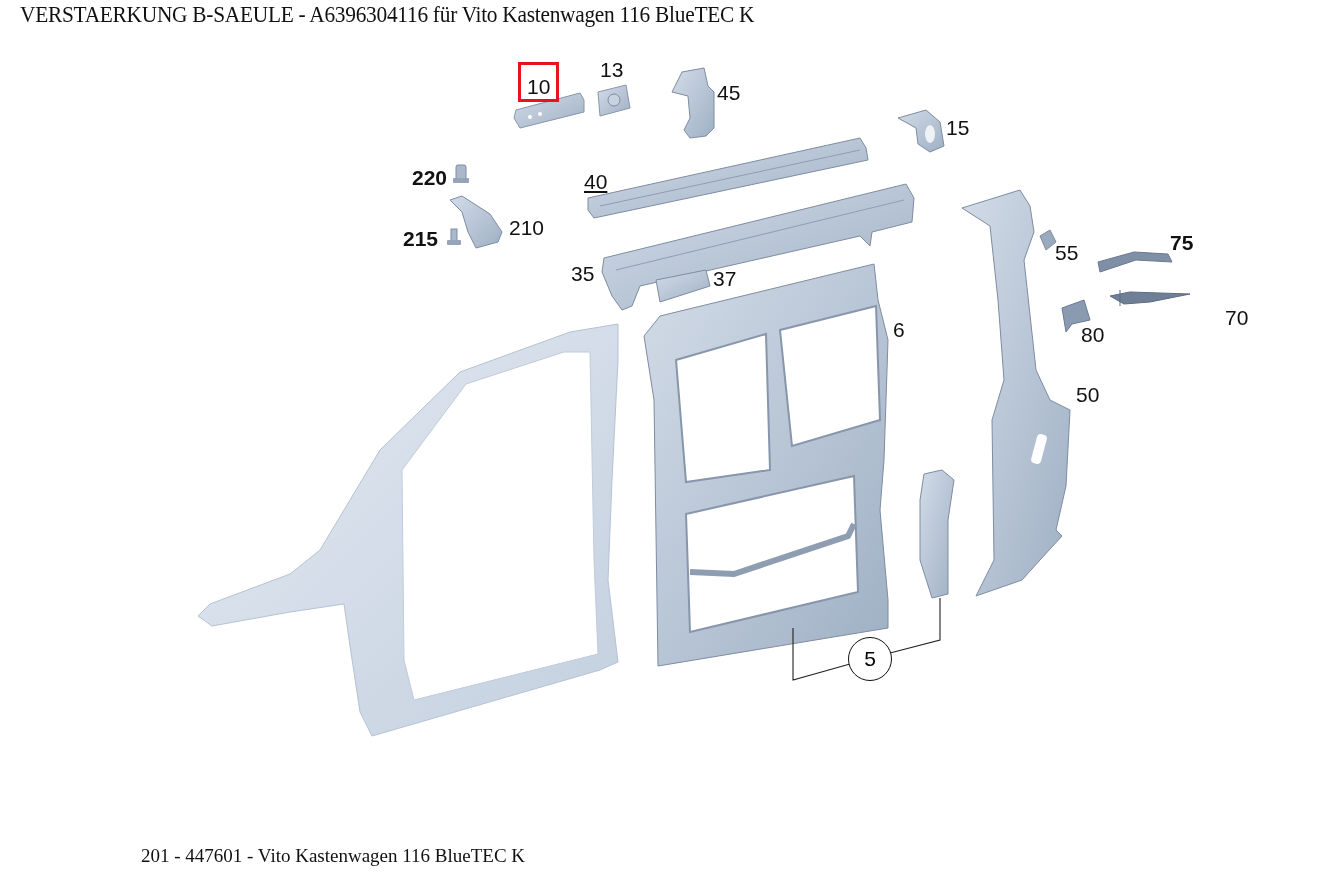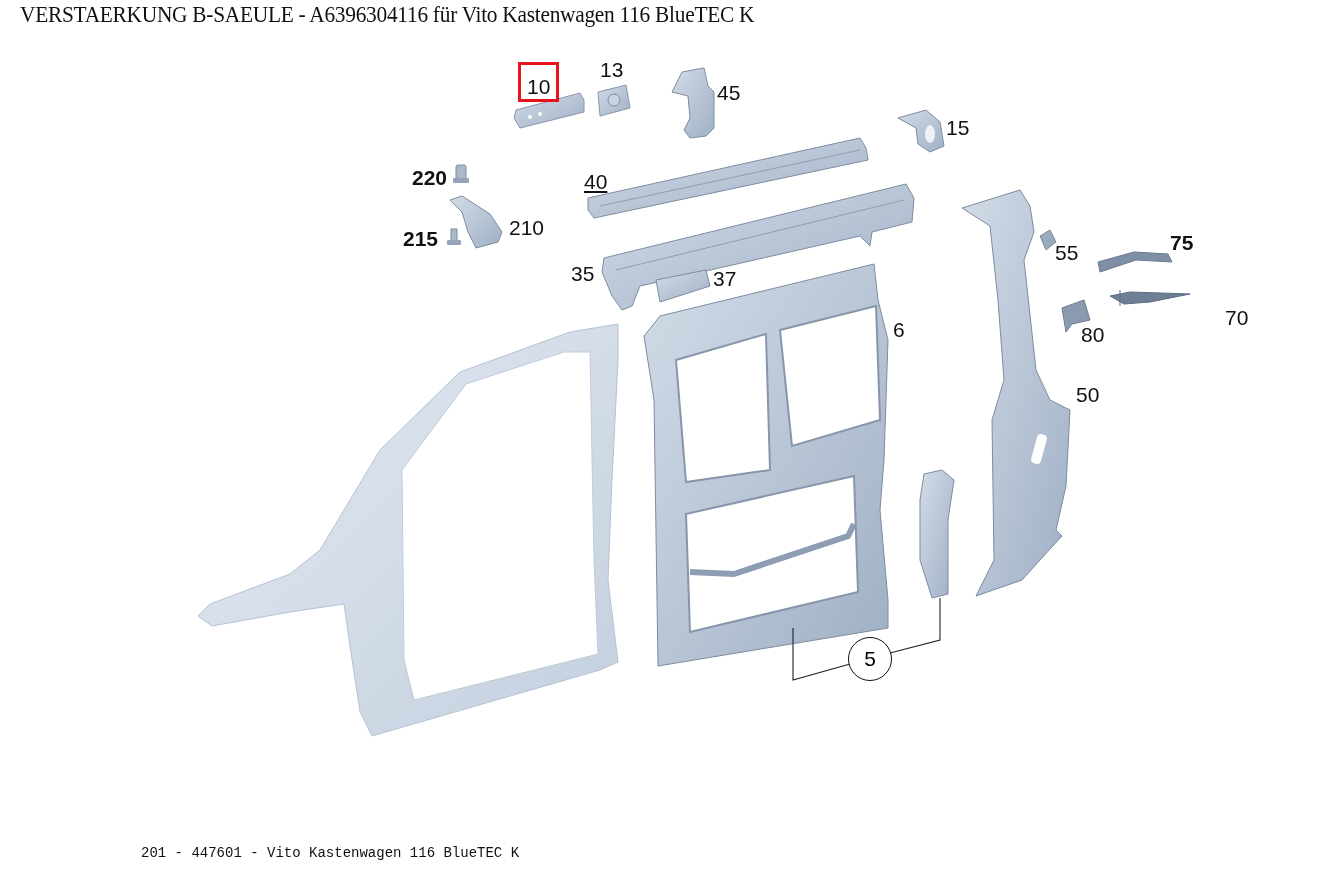--- a/index.html
+++ b/index.html
@@ -1,18 +1,18 @@
 <!DOCTYPE html>
 <html><head>
 <meta charset="utf-8">
 <style>
   html, body { margin:0; padding:0; background:#ffffff; }
   body { width:1326px; height:881px; position:relative; overflow:hidden; font-family:"Liberation Sans", sans-serif; }
   .title { position:absolute; left:20px; top:2px; font-family:"Liberation Serif", serif; font-size:23px; color:#111; white-space:nowrap; letter-spacing:-0.3px; transform:scaleX(0.93); transform-origin:left top; }
-  .footer { position:absolute; left:141px; top:845px; font-family:Liberation Mono, monospace; font-size:14px; color:#111; white-space:nowrap; }
+  .footer { position:absolute; left:141px; top:845px; font-family:Liberation Serif, serif; font-size:19px; color:#111; white-space:nowrap; }
   svg.diagram { position:absolute; left:0; top:0; }
   .lbl { position:absolute; font-family:"Liberation Sans", sans-serif; font-size:21px; color:#111; line-height:1; cursor:pointer; }
   .lbl.highlight { outline:3px solid #e8141b; outline-offset:0; padding:11px 6px 2px 6px; }
   .callout { position:absolute; width:42px; height:42px; border:1.2px solid #111; border-radius:50%; display:flex; align-items:center; justify-content:center; font-size:21px; background:#fff; cursor:pointer; }
 </style>
 </head>
 <body>
 
 <div class="title">VERSTAERKUNG B-SAEULE - A6396304116 für Vito Kastenwagen 116 BlueTEC K</div>
 

